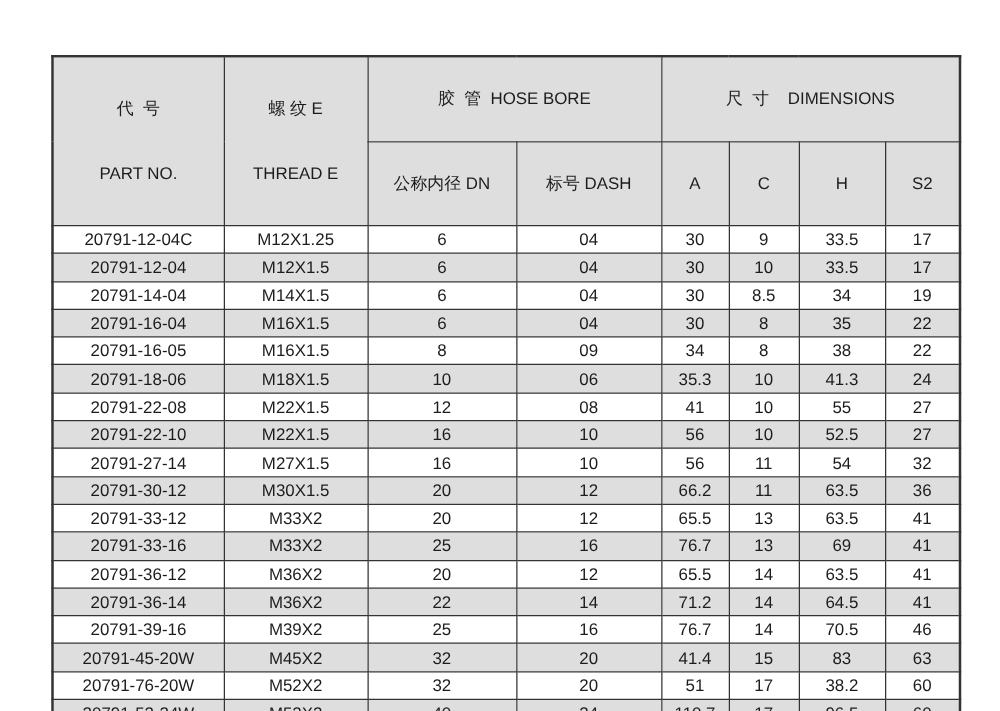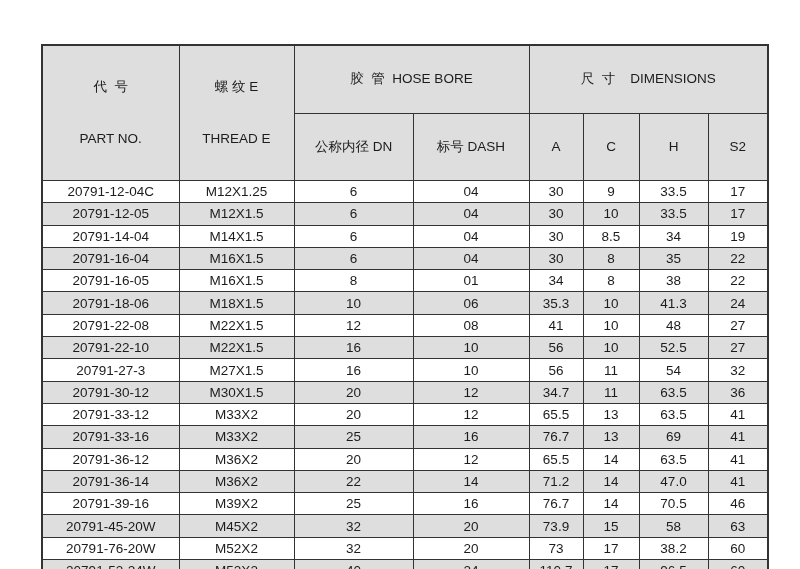--- a/index.html
+++ b/index.html
@@ -86,21 +86,21 @@
           <td>20791-12-04C</td>
           <td>M12X1.25</td>
           <td>6</td>
           <td>04</td>
           <td>30</td>
           <td>9</td>
           <td>33.5</td>
           <td>17</td>
         </tr>
         <tr class="alt">
-          <td>20791-12-05</td>
+          <td>20791-12-04</td>
           <td>M12X1.5</td>
           <td>6</td>
           <td>04</td>
           <td>30</td>
           <td>10</td>
           <td>33.5</td>
           <td>17</td>
         </tr>
         <tr>
           <td>20791-14-04</td>
@@ -119,21 +119,21 @@
           <td>04</td>
           <td>30</td>
           <td>8</td>
           <td>35</td>
           <td>22</td>
         </tr>
         <tr>
           <td>20791-16-05</td>
           <td>M16X1.5</td>
           <td>8</td>
-          <td>01</td>
+          <td>09</td>
           <td>34</td>
           <td>8</td>
           <td>38</td>
           <td>22</td>
         </tr>
         <tr class="alt">
           <td>20791-18-06</td>
           <td>M18X1.5</td>
           <td>10</td>
           <td>06</td>
@@ -142,49 +142,49 @@
           <td>41.3</td>
           <td>24</td>
         </tr>
         <tr>
           <td>20791-22-08</td>
           <td>M22X1.5</td>
           <td>12</td>
           <td>08</td>
           <td>41</td>
           <td>10</td>
-          <td>48</td>
+          <td>55</td>
           <td>27</td>
         </tr>
         <tr class="alt">
           <td>20791-22-10</td>
           <td>M22X1.5</td>
           <td>16</td>
           <td>10</td>
           <td>56</td>
           <td>10</td>
           <td>52.5</td>
           <td>27</td>
         </tr>
         <tr>
-          <td>20791-27-3</td>
+          <td>20791-27-14</td>
           <td>M27X1.5</td>
           <td>16</td>
           <td>10</td>
           <td>56</td>
           <td>11</td>
           <td>54</td>
           <td>32</td>
         </tr>
         <tr class="alt">
           <td>20791-30-12</td>
           <td>M30X1.5</td>
           <td>20</td>
           <td>12</td>
-          <td>34.7</td>
+          <td>66.2</td>
           <td>11</td>
           <td>63.5</td>
           <td>36</td>
         </tr>
         <tr>
           <td>20791-33-12</td>
           <td>M33X2</td>
           <td>20</td>
           <td>12</td>
           <td>65.5</td>
@@ -212,49 +212,49 @@
           <td>63.5</td>
           <td>41</td>
         </tr>
         <tr class="alt">
           <td>20791-36-14</td>
           <td>M36X2</td>
           <td>22</td>
           <td>14</td>
           <td>71.2</td>
           <td>14</td>
-          <td>47.0</td>
+          <td>64.5</td>
           <td>41</td>
         </tr>
         <tr>
           <td>20791-39-16</td>
           <td>M39X2</td>
           <td>25</td>
           <td>16</td>
           <td>76.7</td>
           <td>14</td>
           <td>70.5</td>
           <td>46</td>
         </tr>
         <tr class="alt">
           <td>20791-45-20W</td>
           <td>M45X2</td>
           <td>32</td>
           <td>20</td>
-          <td>73.9</td>
+          <td>41.4</td>
           <td>15</td>
-          <td>58</td>
+          <td>83</td>
           <td>63</td>
         </tr>
         <tr>
           <td>20791-76-20W</td>
           <td>M52X2</td>
           <td>32</td>
           <td>20</td>
-          <td>73</td>
+          <td>51</td>
           <td>17</td>
           <td>38.2</td>
           <td>60</td>
         </tr>
         <tr class="alt">
           <td>20791-52-24W</td>
           <td>M52X2</td>
           <td>40</td>
           <td>24</td>
           <td>110.7</td>

